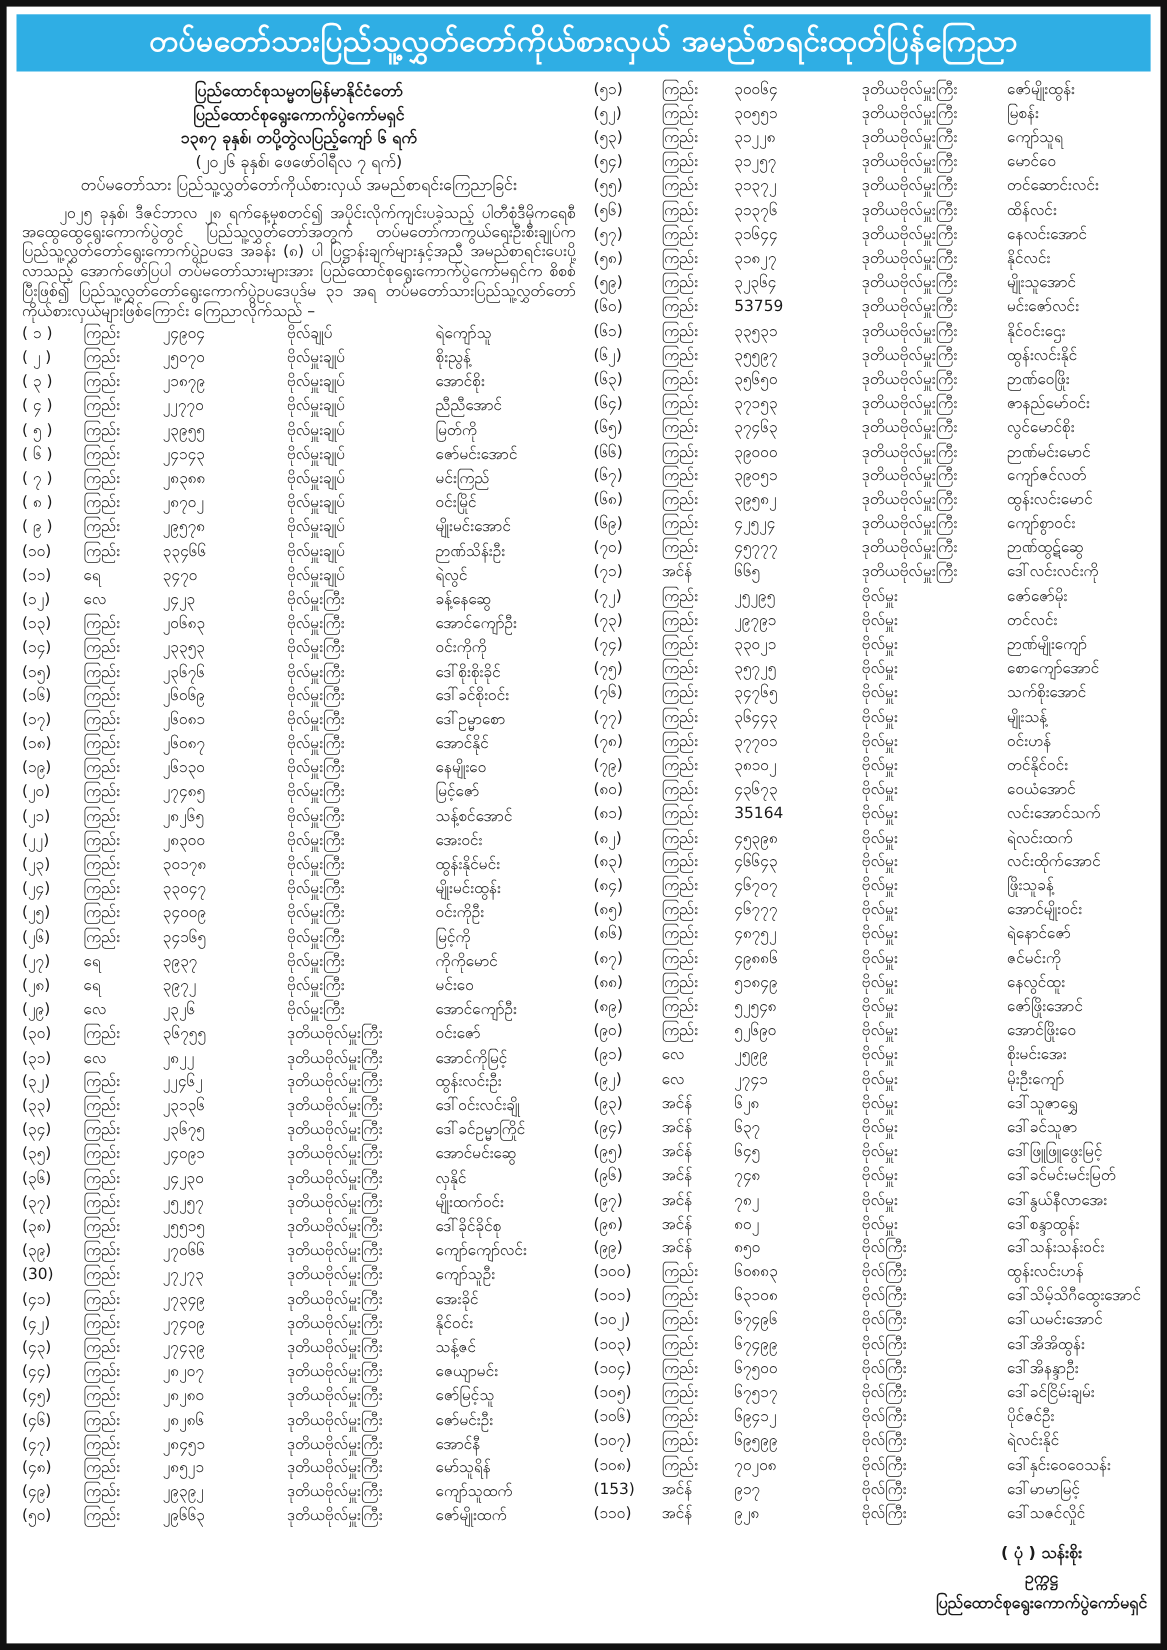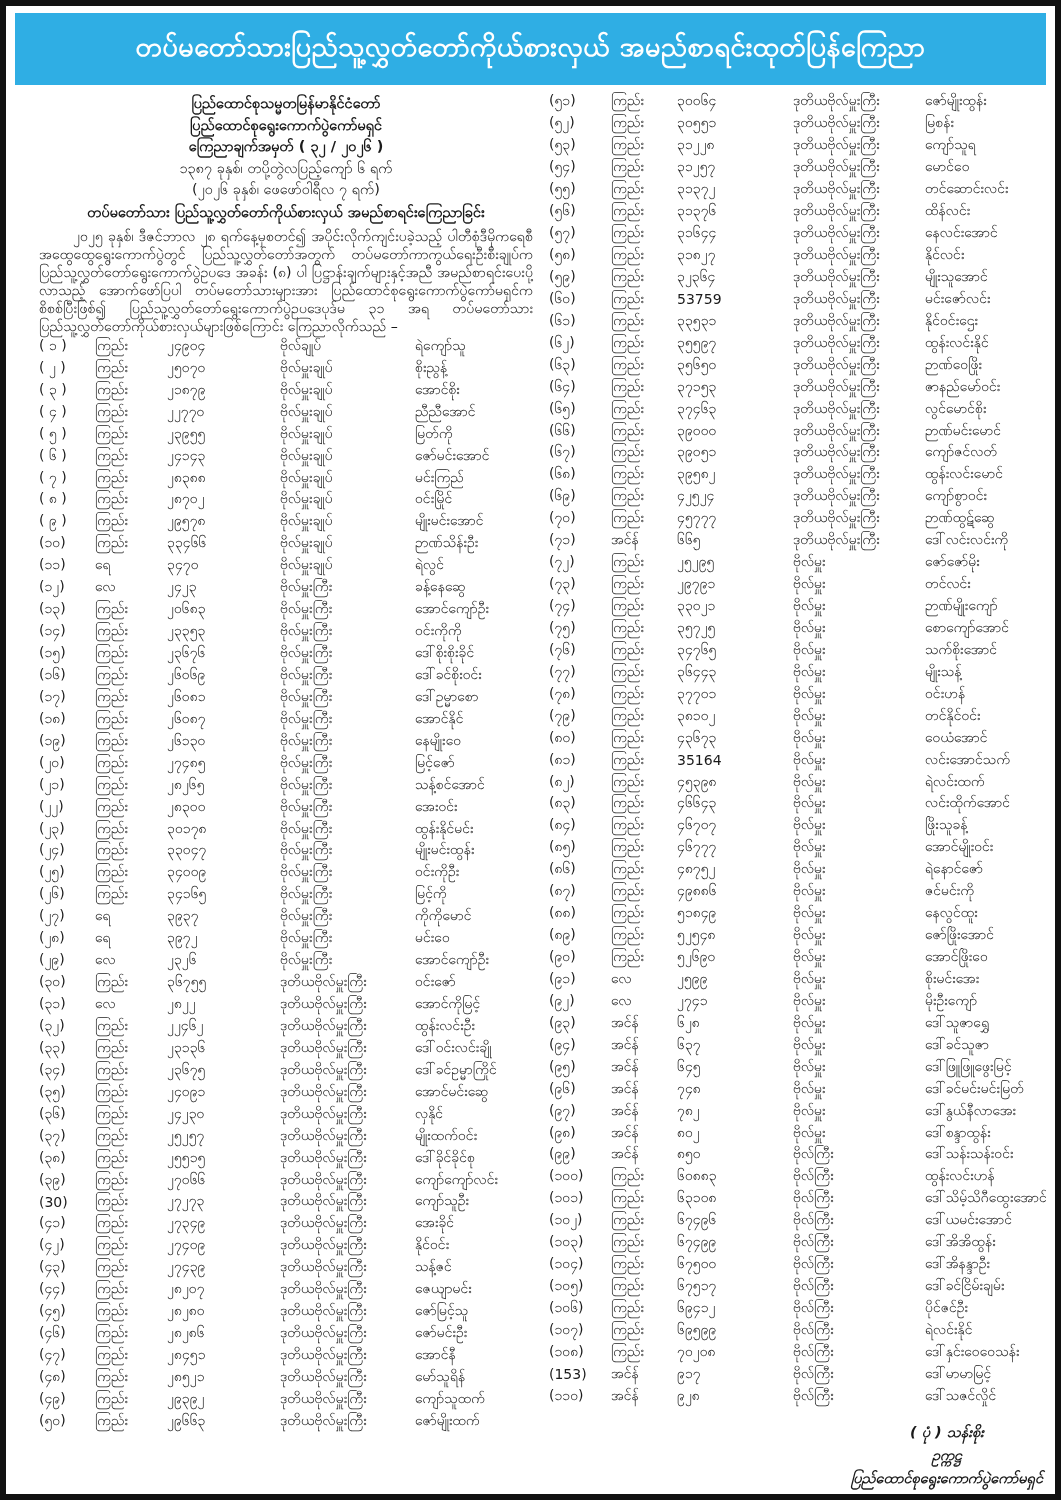--- a/index.html
+++ b/index.html
@@ -8,30 +8,29 @@
     width:1061px;height:1500px;
     box-sizing:border-box;
     background:#ffffff;
     border:6px solid #111;
     font-family:"DejaVu Sans", sans-serif;
     color:#1a1a1a;
     overflow:hidden;
   }
   .banner{
     margin:7px 9px 4px 9px;
-    height:72px;
+    height:52px;
     display:flex;align-items:center;justify-content:center;
     font-size:27px;font-weight:bold;
     letter-spacing:0.5px;
   }
   .content{
     display:flex;
     padding:2px 12px 0 14px;
     gap:16px;
-    margin-left:19px;
   }
   .col{flex:1;min-width:0;}
   .doc-head{text-align:center;font-size:14.5px;line-height:21.5px;margin-top:2px;}
   .doc-head .hline{white-space:nowrap;}
   .doc-head .hline:nth-child(1),
   .doc-head .hline:nth-child(2),
   .doc-head .hline:nth-child(3),
   .doc-head .hline:nth-child(6){font-weight:bold;}
   .doc-head .hline:nth-child(6){margin-top:1px;}
   .intro{
@@ -59,40 +58,39 @@
     white-space:nowrap;
   }
   .col-right .trow{grid-template-columns:62px 64px 118px 132px 1fr;}
   .trow .c-serial{padding-left:2px;}
   .signature{
     margin-top:14px;
     display:flex;justify-content:flex-end;
   }
   .sig-inner{
     text-align:center;
-    font-size:14.5px;font-weight:bold;line-height:23px;font-style:italic;
+    font-size:14.5px;font-weight:bold;line-height:23px;
   }
   .sig-inner .sline:nth-child(3){white-space:nowrap;}
 </style>
 </head>
 <body>
 
 <div class="page">
 
   <div class="banner" style="background: rgb(47, 174, 228); color: rgb(255, 255, 255);">
     <span>တပ်မတော်သားပြည်သူ့လွှတ်တော်ကိုယ်စားလှယ် အမည်စာရင်းထုတ်ပြန်ကြေညာ</span>
   </div>
 
   <div class="content">
 
     <div class="col col-left">
       <div class="doc-head">
         <div class="hline">ပြည်ထောင်စုသမ္မတမြန်မာနိုင်ငံတော်</div>
         <div class="hline">ပြည်ထောင်စုရွေးကောက်ပွဲကော်မရှင်</div>
-        <div class="hline">ကြေညာချက်အမှတ် ( ၃၂ / ၂၀၂၆ )</div>
         <div class="hline">၁၃၈၇ ခုနှစ်၊ တပို့တွဲလပြည့်ကျော်  ၆  ရက်</div>
         <div class="hline">(၂၀၂၆ ခုနှစ်၊ ဖေဖော်ဝါရီလ  ၇  ရက်)</div>
         <div class="hline">တပ်မတော်သား ပြည်သူ့လွှတ်တော်ကိုယ်စားလှယ် အမည်စာရင်းကြေညာခြင်း</div>
       </div>
 
       <div class="intro">၂၀၂၅ ခုနှစ်၊ ဒီဇင်ဘာလ ၂၈ ရက်နေ့မှစတင်၍ အပိုင်းလိုက်ကျင်းပခဲ့သည့် ပါတီစုံဒီမိုကရေစီ အထွေထွေရွေးကောက်ပွဲတွင် ပြည်သူ့လွှတ်တော်အတွက် တပ်မတော်ကာကွယ်ရေးဦးစီးချုပ်က ပြည်သူ့လွှတ်တော်ရွေးကောက်ပွဲဥပဒေ အခန်း (၈) ပါ ပြဋ္ဌာန်းချက်များနှင့်အညီ အမည်စာရင်းပေးပို့လာသည့် အောက်ဖော်ပြပါ တပ်မတော်သားများအား ပြည်ထောင်စုရွေးကောက်ပွဲကော်မရှင်က စိစစ်ပြီးဖြစ်၍ ပြည်သူ့လွှတ်တော်ရွေးကောက်ပွဲဥပဒေပုဒ်မ ၃၁ အရ တပ်မတော်သားပြည်သူ့လွှတ်တော်ကိုယ်စားလှယ်များဖြစ်ကြောင်း ကြေညာလိုက်သည် –</div>
 
 
       <div class="rows">
           <div class="trow">

